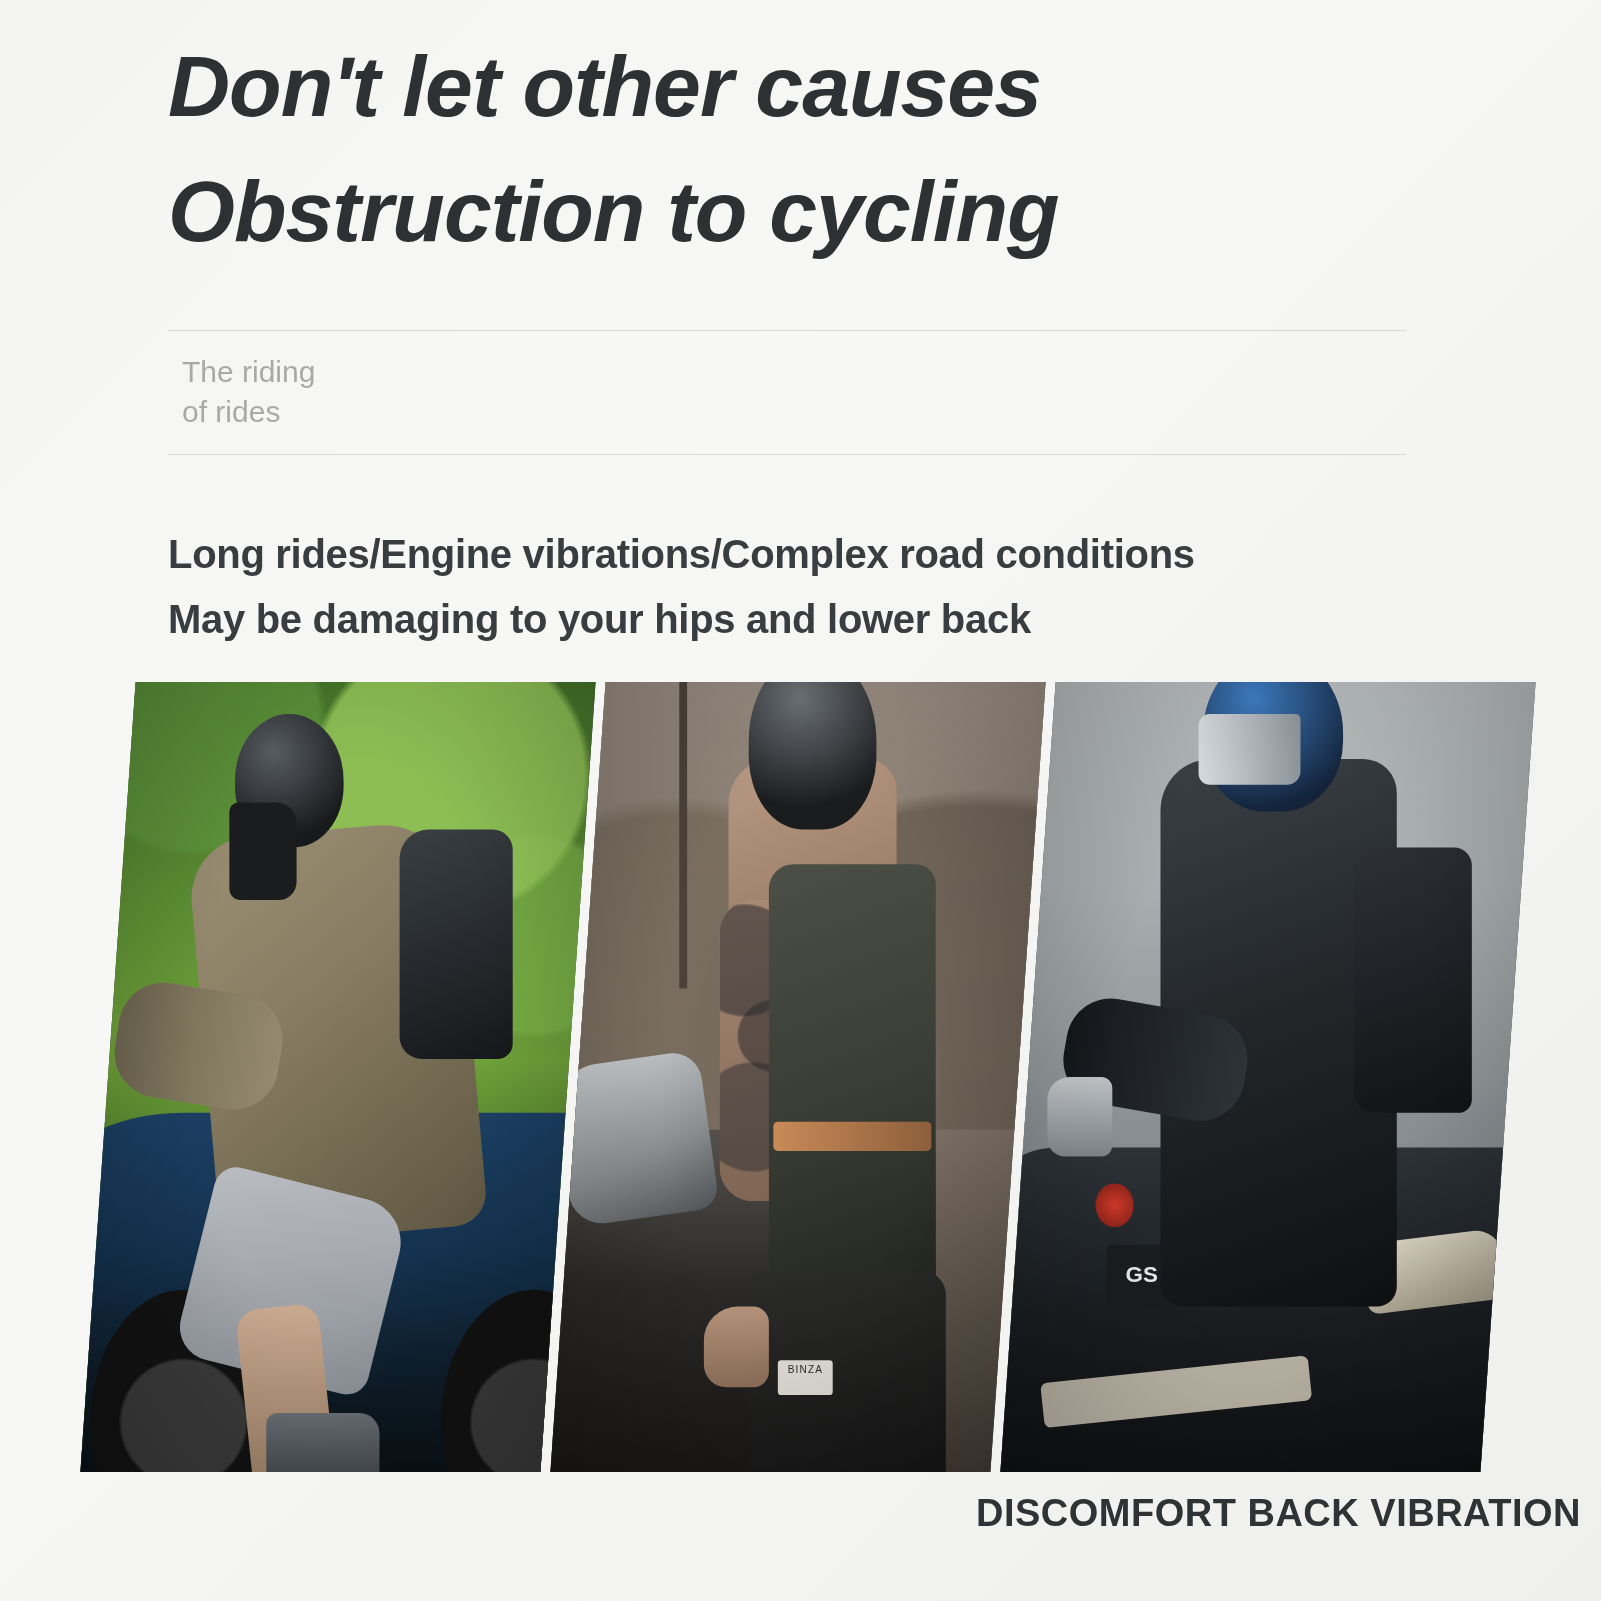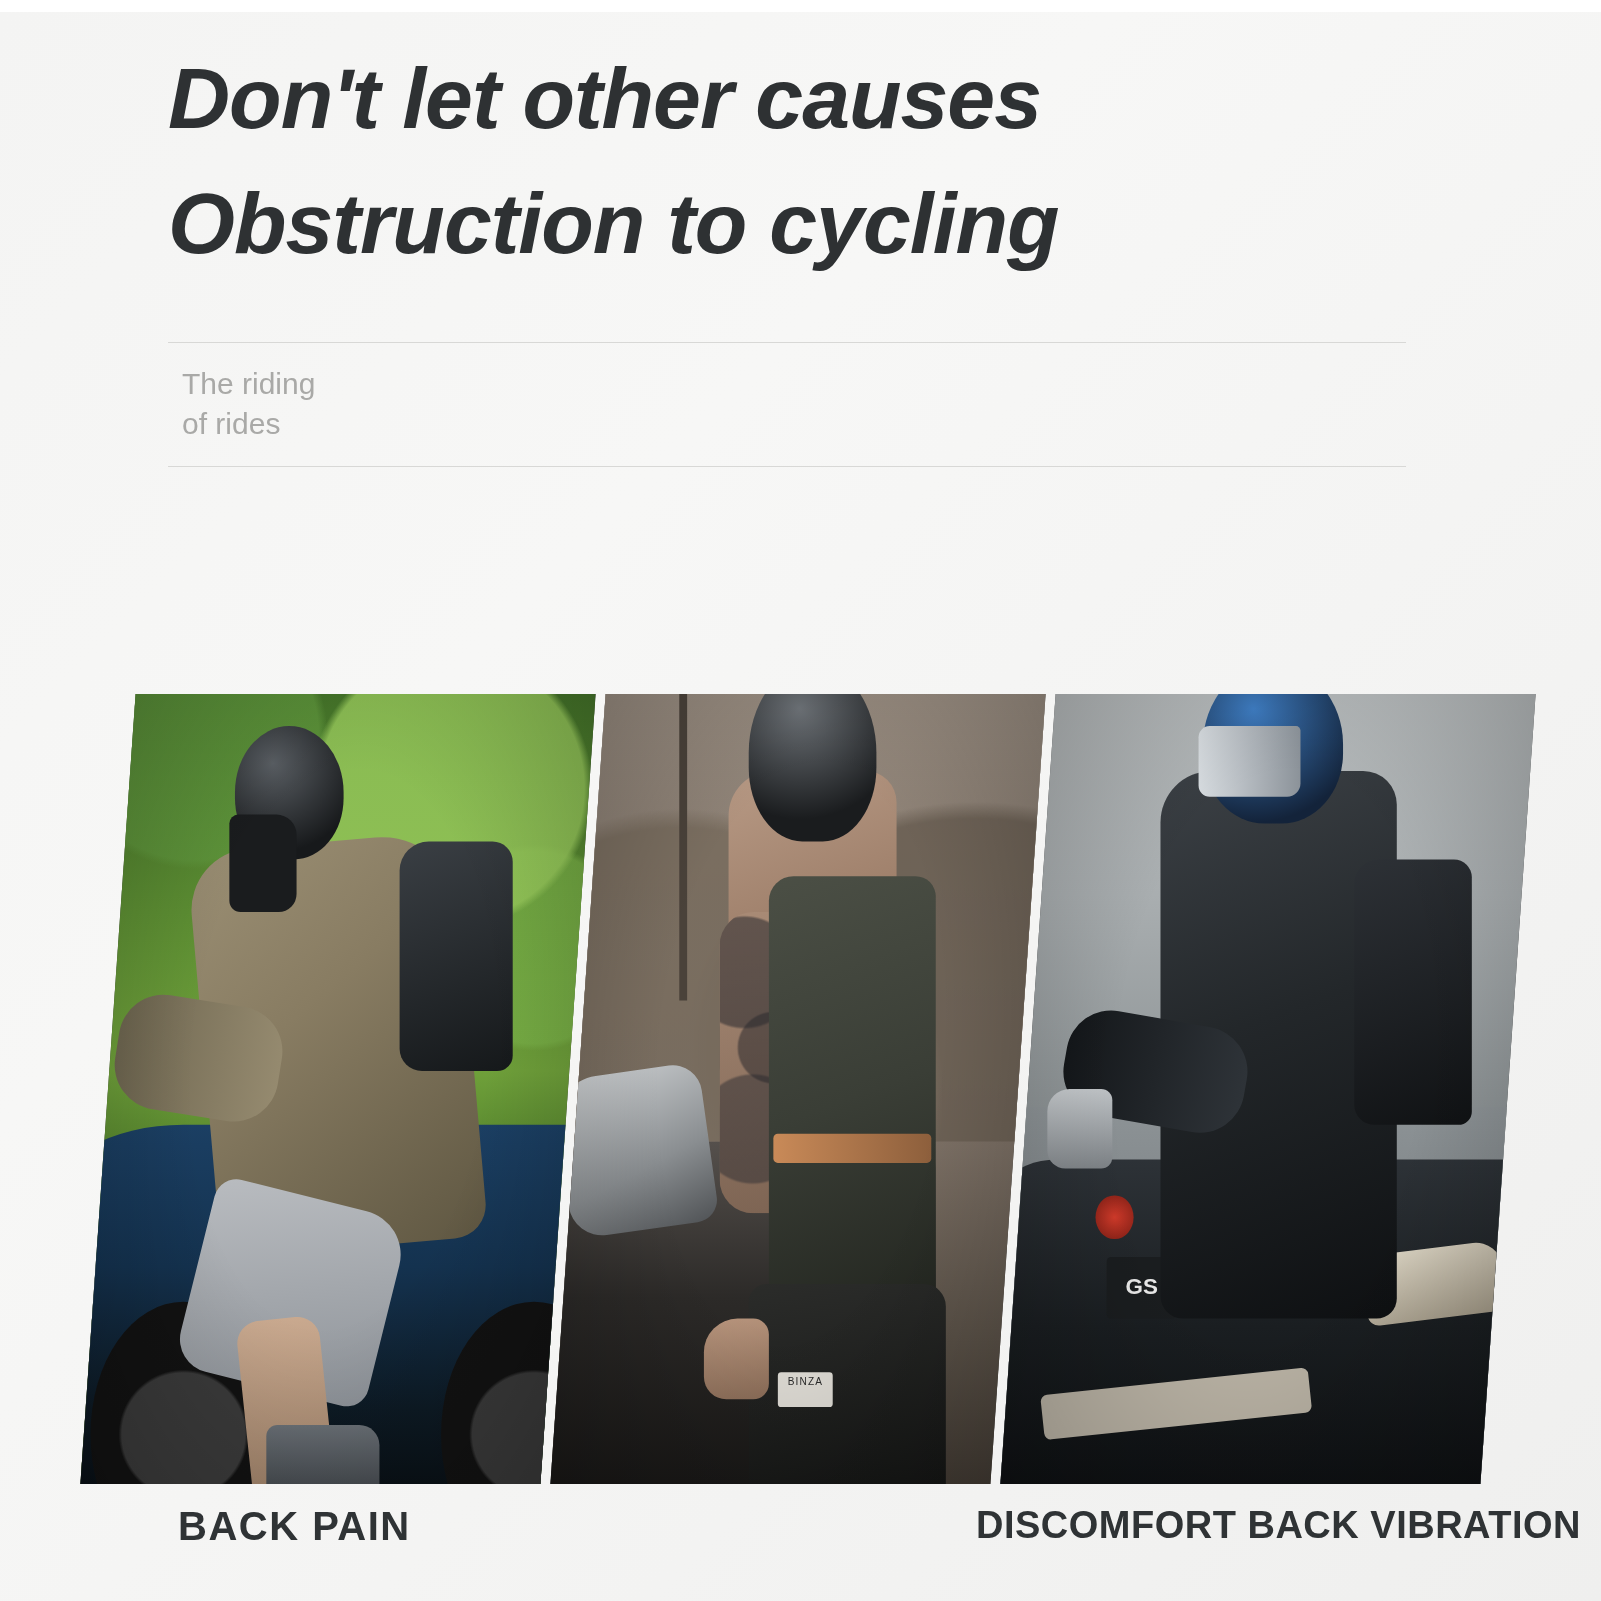--- a/index.html
+++ b/index.html
@@ -11,21 +11,20 @@
     width: 1601px;
     height: 1601px;
     overflow: hidden;
     font-family: "Liberation Sans", sans-serif;
     position: relative;
   }
   .page {
     position: absolute;
     inset: 0;
     background: linear-gradient(135deg, #f4f4f3 0%, #f7f7f6 35%, #f3f3f2 70%, #efefee 100%);
-    margin-top: 12px;
   }
   
   .headline {
     position: absolute;
     left: 168px;
     top: 24px;
     width: 1280px;
     font-size: 86px;
     line-height: 1.45;
     font-weight: 700;
@@ -359,20 +358,24 @@
 
   <div class="rule top"></div>
 
   <div class="subnote">
     <span>The riding</span>
     <span>of rides</span>
   </div>
 
   <div class="rule bottom"></div>
 
+  <div class="body-copy">
+    <span>Long rides/Engine vibrations/Complex road conditions</span>
+    <span>May be damaging to your hips and lower back</span>
+  </div>
 
   <div class="photos">
 
     <div class="photo p1">
       <div class="photo-inner">
         <div class="ground"></div>
         <div class="road"></div>
         <div class="bike"></div>
         <div class="wheel left"></div>
         <div class="wheel right"></div>
@@ -417,17 +420,16 @@
         <div class="glove"></div>
         <div class="pack"></div>
         <div class="helmet"></div>
         <div class="visor"></div>
       </div>
     </div>
 
   </div>
 
   <div class="captions">
-    <div class="caption c1">BACK PAIN</div>
     <div class="caption c3">DISCOMFORT BACK VIBRATION</div>
   </div>
 
 </div>
 
 </body></html>

